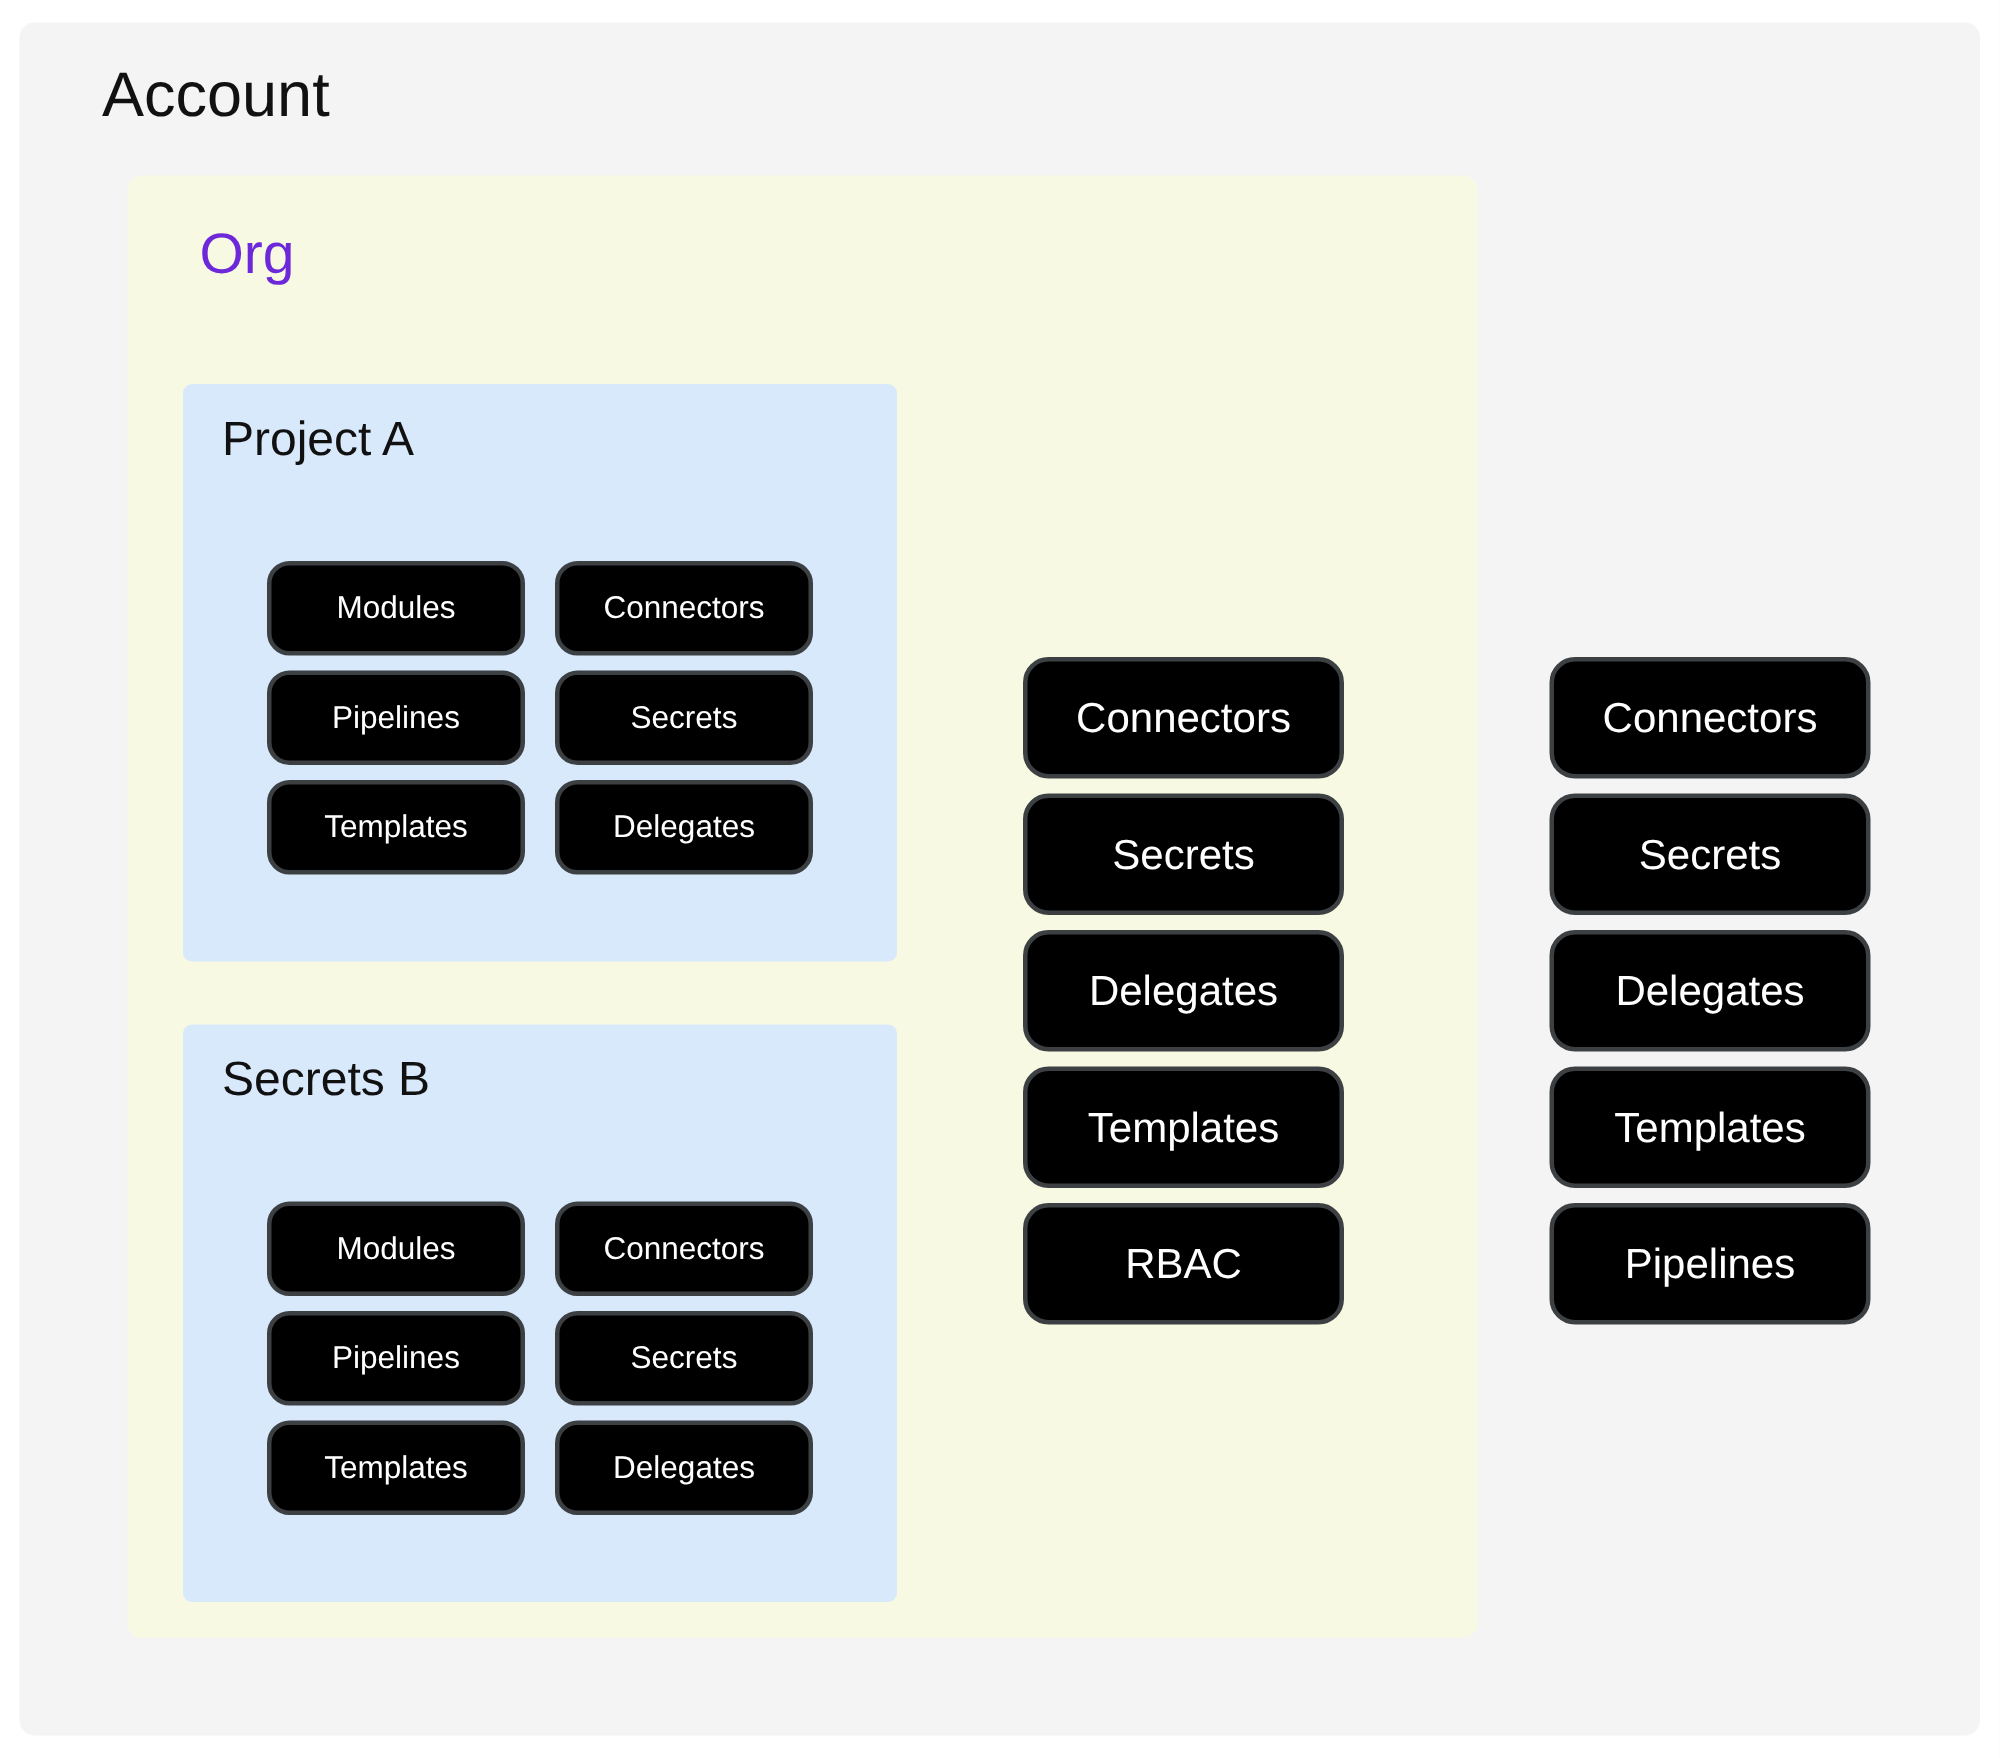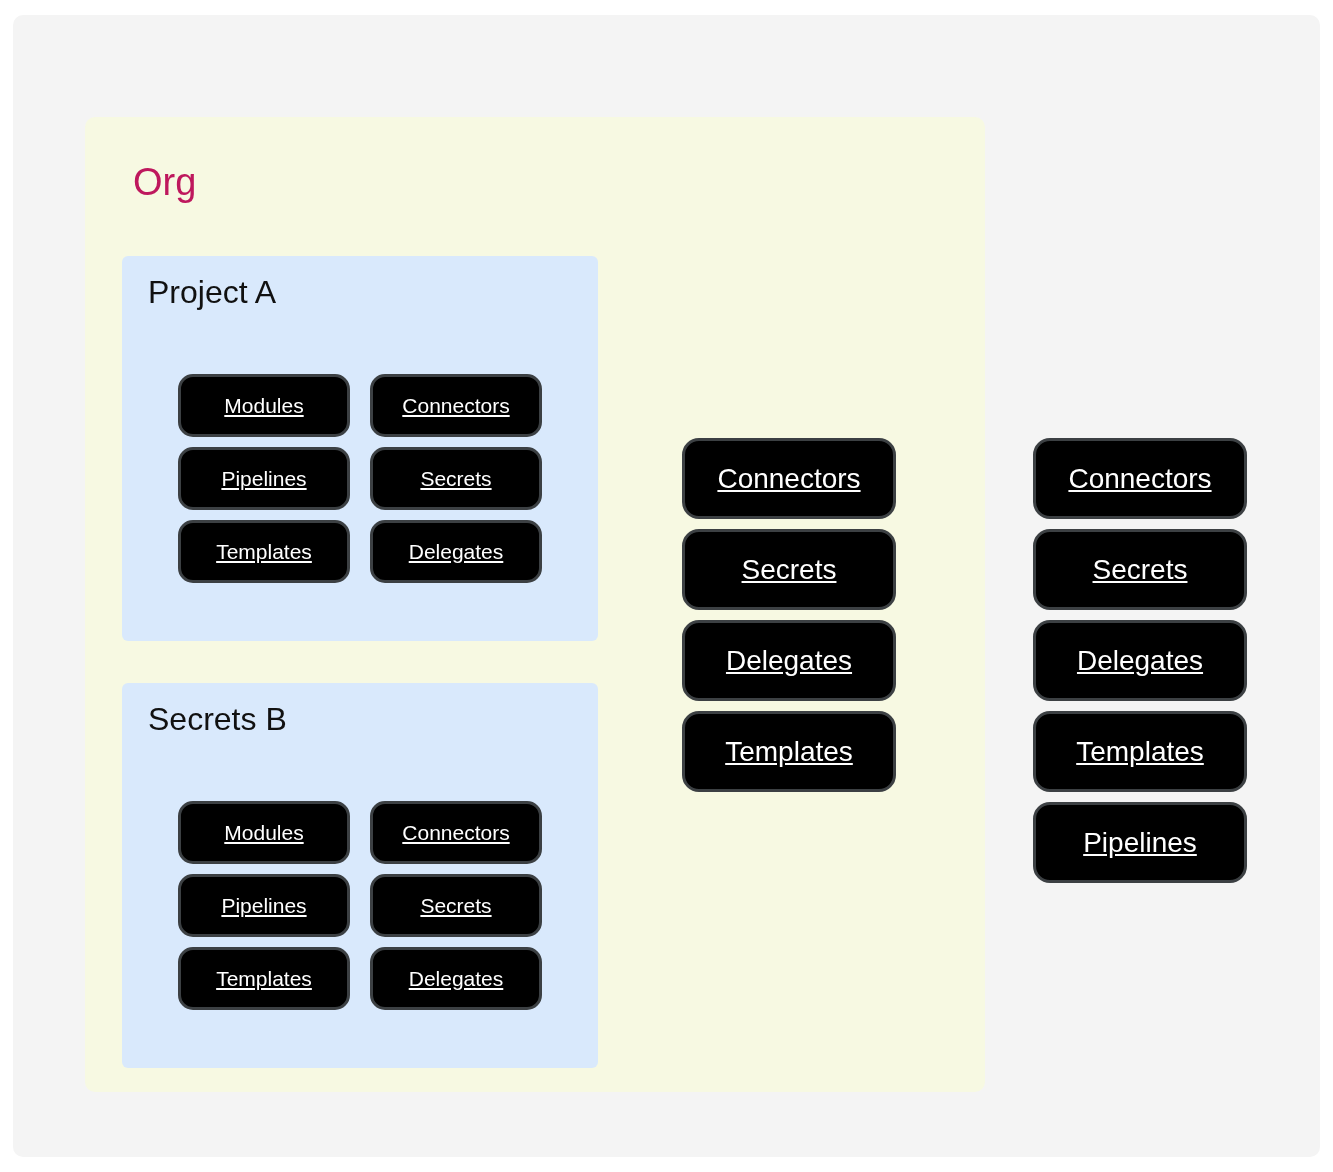--- a/index.html
+++ b/index.html
@@ -33,24 +33,24 @@
   .org-box {
     position: absolute;
     left: 72px; top: 102px;
     width: 900px; height: 975px;
     background: var(--org_bg, #f7f9e2);
     border-radius: 10px;
   }
 
   .org-title {
     position: absolute;
-    left: 48px; top: 44px;
+    left: 48px; top: 32px;
     font-size: 38px;
     line-height: 1.15;
-    color: #be185d;
+    color: #6d28d9;
   }
 
   .project-box {
     position: absolute;
     left: 37px;
     width: 476px; height: 385px;
     background: var(--project_bg, #d9e9fc);
     border-radius: 6px;
   }
   .project-a { top: 139px; }
@@ -77,21 +77,20 @@
   .pill {
     background: var(--pill_bg, #000000);
     border: 3px solid var(--pill_border, #3c4043);
     color: var(--pill_text, #ffffff);
     border-radius: 15px;
     display: flex;
     align-items: center;
     justify-content: center;
     text-align: left;
     white-space: nowrap;
-    text-decoration: underline;
   }
 
   .pill-sm { font-size: 21px; }
 
   .pill-col {
     position: absolute;
     display: flex;
     flex-direction: column;
     gap: 10px;
   }
@@ -106,20 +105,21 @@
     border-radius: 17px;
   }
 </style>
 </head>
 <body>
 
 <div class="canvas">
 
   <div class="account-box">
 
+    <div class="account-title">Account</div>
 
     <div class="org-box">
 
       <div class="org-title">Org</div>
 
       <div class="project-box project-a">
         <div class="project-title">Project A</div>
         <div class="pill-grid">
           <div class="pill pill-sm">Modules</div>
           <div class="pill pill-sm">Connectors</div>
@@ -140,20 +140,21 @@
           <div class="pill pill-sm">Templates</div>
           <div class="pill pill-sm">Delegates</div>
         </div>
       </div>
 
       <div class="pill-col org-pill-col">
         <div class="pill pill-lg">Connectors</div>
         <div class="pill pill-lg">Secrets</div>
         <div class="pill pill-lg">Delegates</div>
         <div class="pill pill-lg">Templates</div>
+        <div class="pill pill-lg">RBAC</div>
       </div>
 
     </div>
 
     <div class="pill-col account-pill-col">
       <div class="pill pill-lg">Connectors</div>
       <div class="pill pill-lg">Secrets</div>
       <div class="pill pill-lg">Delegates</div>
       <div class="pill pill-lg">Templates</div>
       <div class="pill pill-lg">Pipelines</div>

